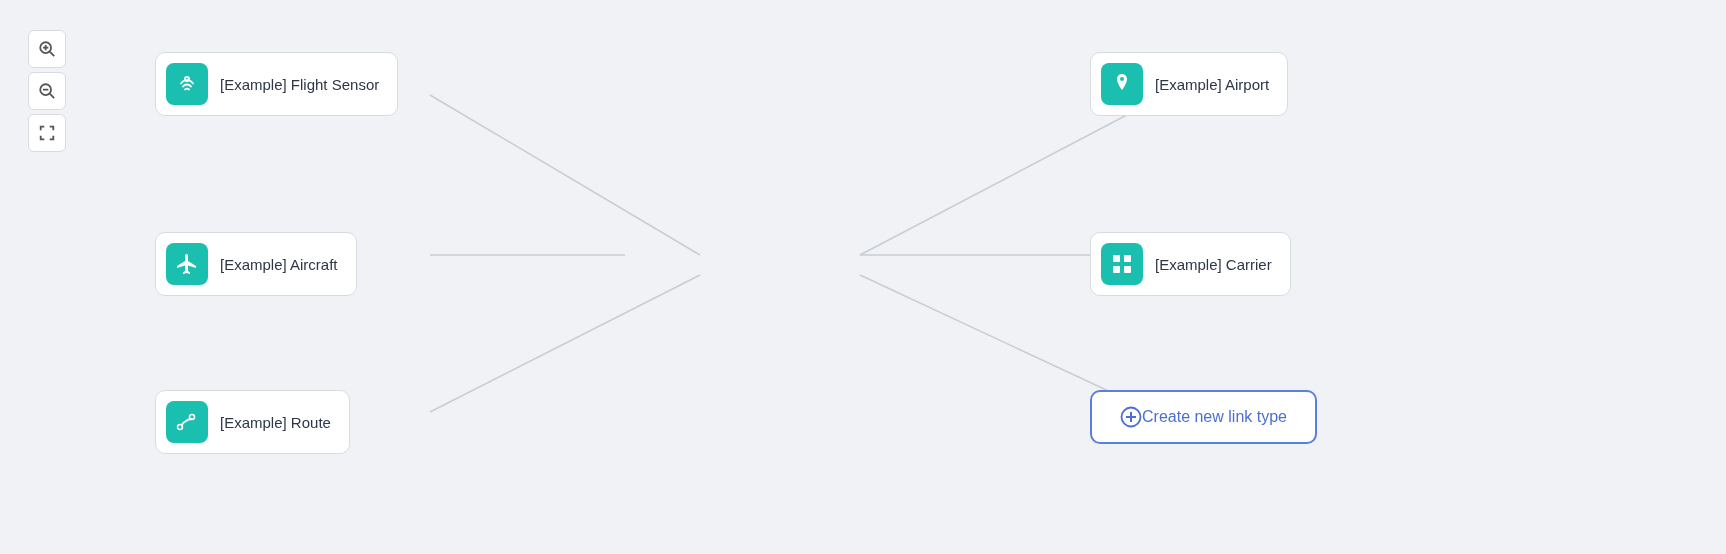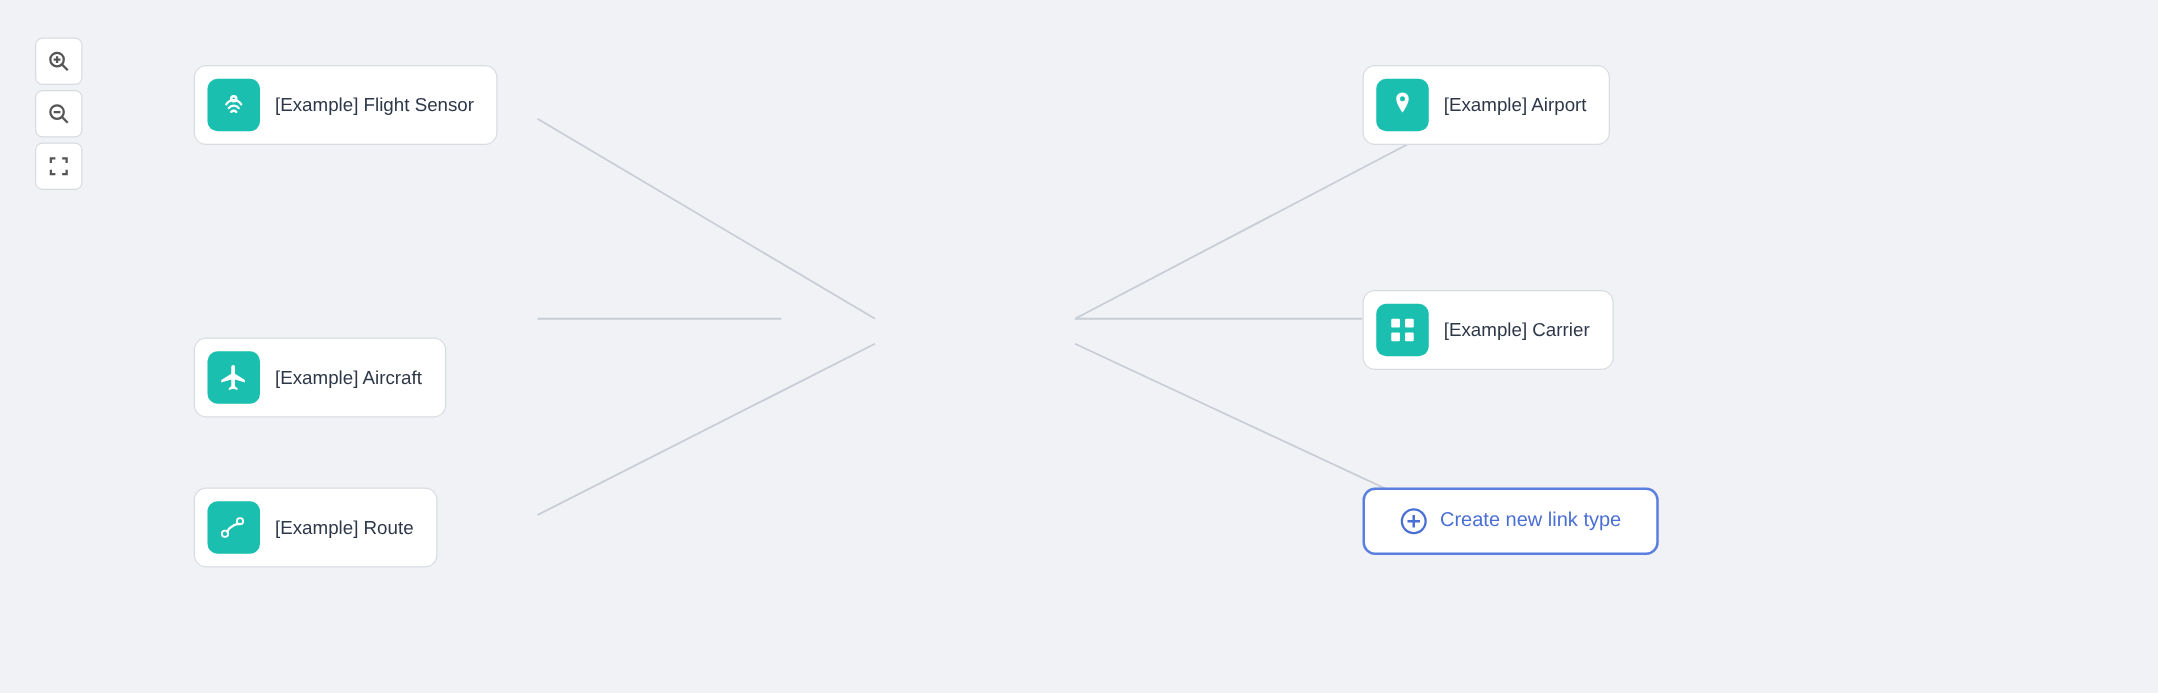--- a/index.html
+++ b/index.html
@@ -88,21 +88,20 @@
     }
 
     
     .create-link-btn {
       position: absolute;
       background: #fff;
       border: 2px solid #5b7fde;
       border-radius: 10px;
       display: flex;
       align-items: center;
-      gap: 10px;
       padding: 14px 28px;
       cursor: pointer;
       color: #4a6fd4;
       font-size: 16px;
       font-weight: 500;
     }
 
     
     .lines-svg {
       position: absolute;
@@ -170,21 +169,21 @@
 
   <div class="node-card" style="top:52px; left:1090px;">
     <div class="node-icon">
       <svg viewBox="0 0 24 24" fill="white">
         <path d="M12 2C9.2 2 7 4.2 7 7c0 4.5 5 11 5 11s5-6.5 5-11c0-2.8-2.2-5-5-5zm0 7a2 2 0 1 1 0-4 2 2 0 0 1 0 4z"></path>
       </svg>
     </div>
     <span class="node-label">[Example] Airport</span>
   </div>
 
-  <div class="node-card" style="top:232px; left:155px;margin-top:38px;">
+  <div class="node-card" style="top:232px; left:155px;">
     <div class="node-icon">
       <svg viewBox="0 0 24 24" fill="white">
         <path d="M21 16v-2l-8-5V3.5a1.5 1.5 0 0 0-3 0V9l-8 5v2l8-2.5V19l-2 1.5V22l3.5-1 3.5 1v-1.5L13 19v-5.5l8 2.5z"></path>
       </svg>
     </div>
     <span class="node-label">[Example] Aircraft</span>
   </div>
 
 
   <div class="node-card" style="top:390px; left:155px;">

